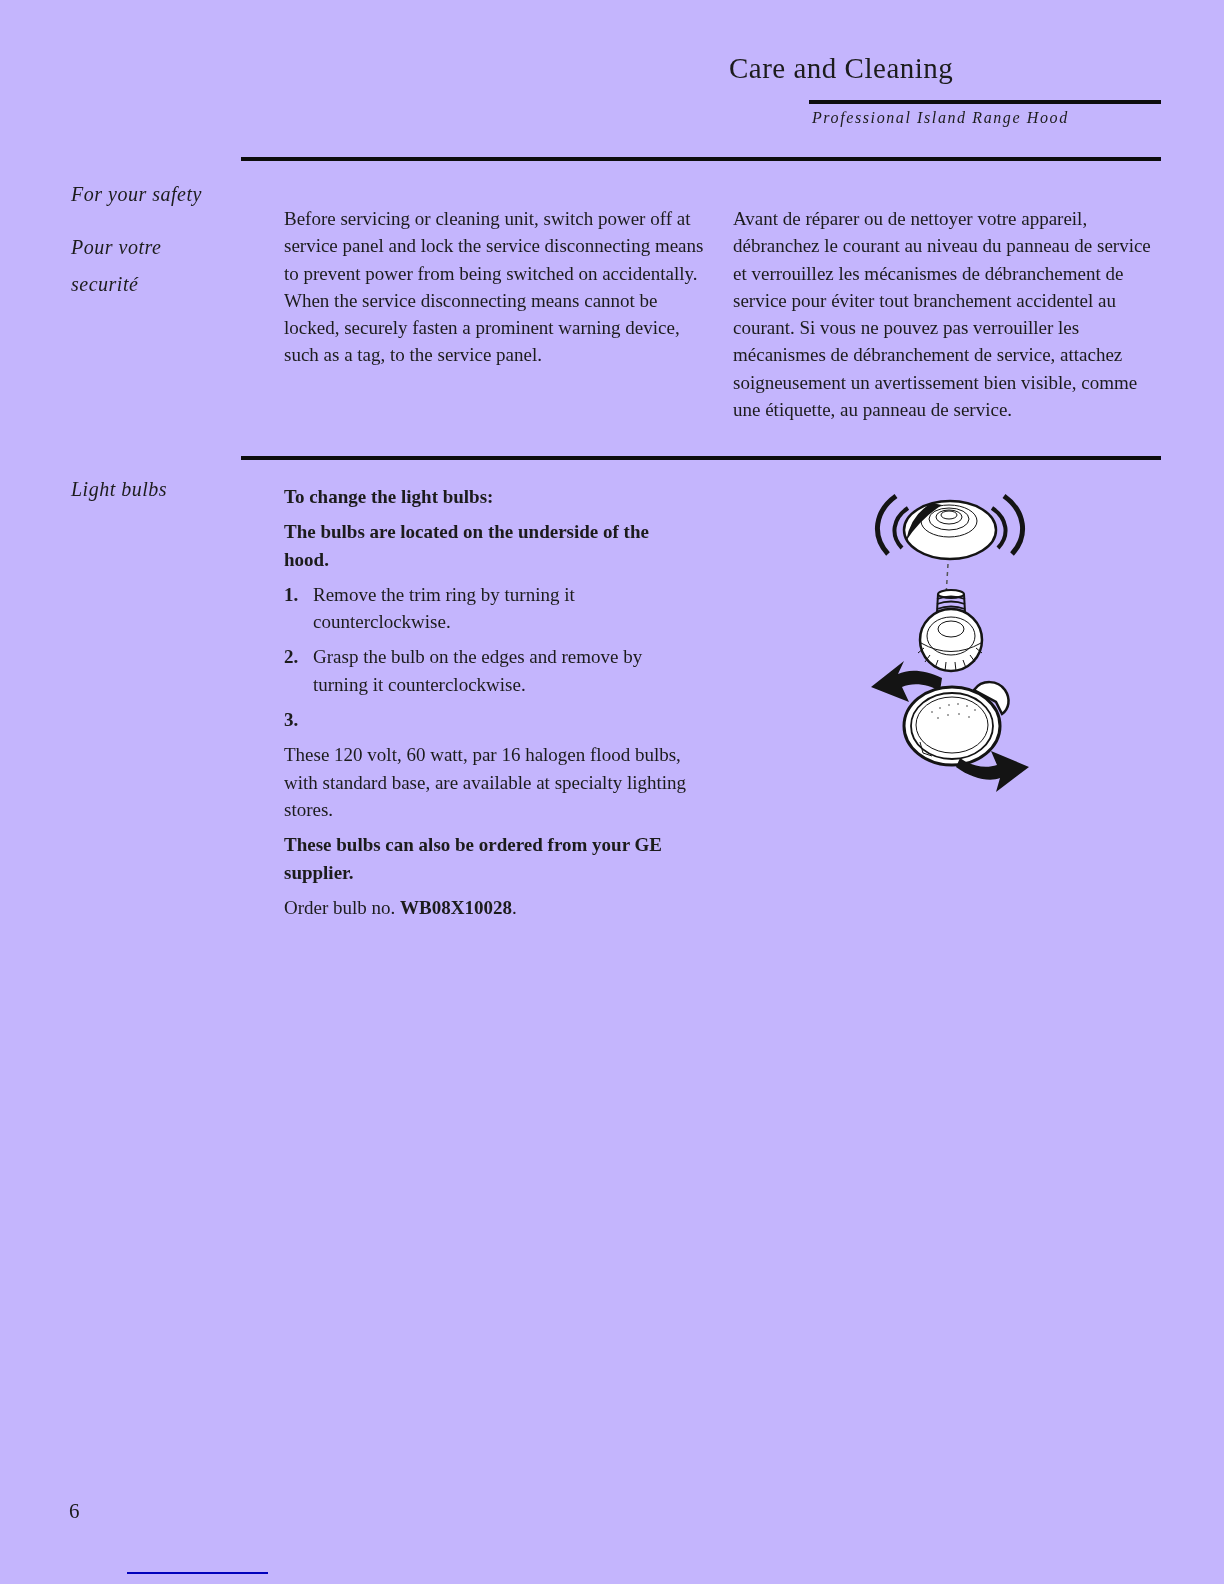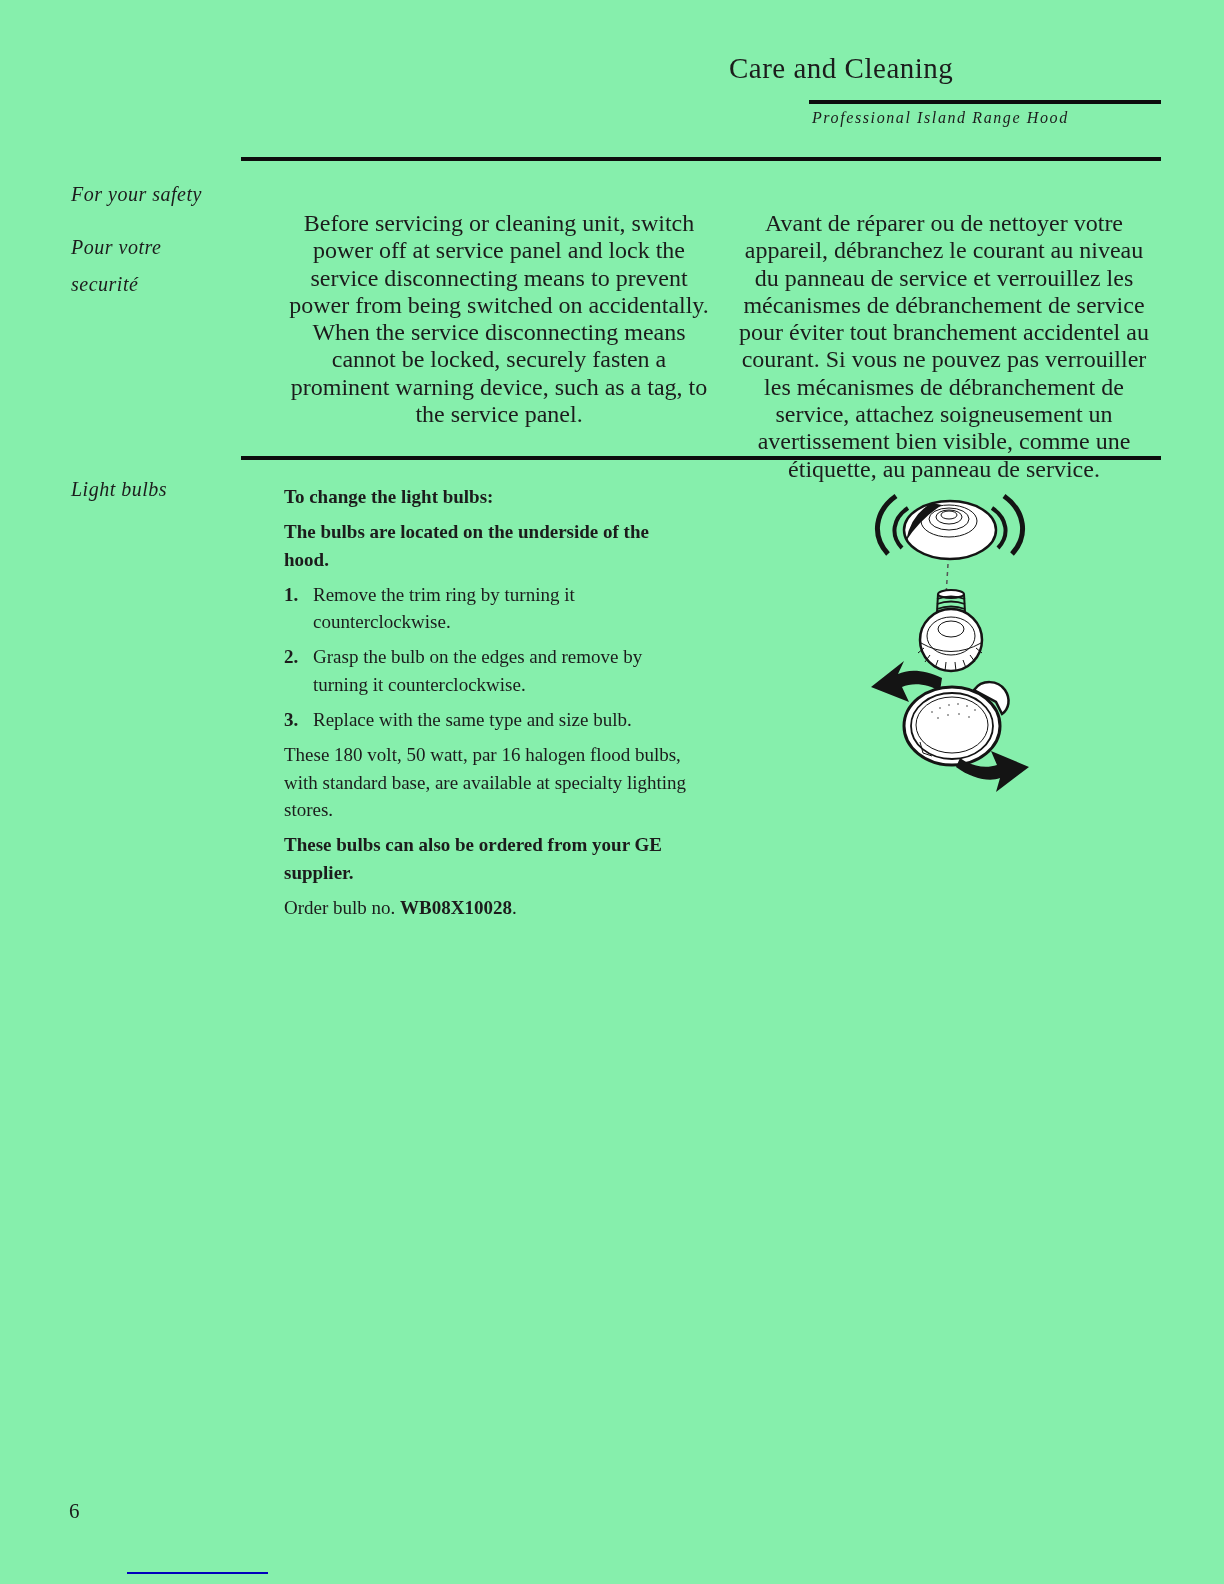--- a/index.html
+++ b/index.html
@@ -1,33 +1,33 @@
 <!DOCTYPE html>
 <html><head>
 <meta charset="utf-8">
 <style>
   html,body { margin:0; padding:0; background:#ffffff; }
   .page {
-    position:relative; width:1224px; height:1584px; background:#86efac;
+    position:relative; width:1224px; height:1584px; background:#c4b5fd;
     color:#1c1c1c; font-family:"Liberation Serif", serif; overflow:hidden;
   }
   
   .title { position:absolute; left:729px; top:52px; margin:0; font-size:29px; font-weight:400; letter-spacing:0.5px; }
   .title-rule { position:absolute; left:809px; top:100px; width:352px; height:4px; background:#0d0d0d; }
   .subtitle { position:absolute; left:812px; top:109px; font-size:16px; font-style:italic; letter-spacing:1.6px; }
   .rule { position:absolute; left:241px; width:920px; height:4px; background:#0d0d0d; }
   .rule-1 { top:157px; }
   .rule-2 { top:456px; }
   
   .margin-heading { position:absolute; left:71px; font-style:italic; font-size:20px; letter-spacing:0.5px; }
   .safety-head-en { top:183px; }
   .safety-head-fr { top:229px; line-height:37px; }
   .bulbs-head { top:478px;text-align:center; }
   
-  .body-col { position:absolute; font-size:24px; line-height:27.3px;text-align:center; }
+  .body-col { position:absolute; font-size:19px; line-height:27.3px; }
   .col-en { left:284px; top:186px; width:430px; }
   .col-fr { left:733px; top:186px; width:422px; }
   
   .lb-content { position:absolute; left:284px; top:483px; width:414px; font-size:19px; line-height:27.3px; }
   .lb-content p { margin:0 0 8px 0; }
   .bold { font-weight:700;margin-top:24px; }
   .step { display:flex; margin:0 0 8px 0; }
   .step-num { flex:0 0 29px; font-weight:700; }
   
   .illustration { position:absolute; left:868px; top:490px; }
@@ -64,24 +64,23 @@
     <div class="step">
       <span class="step-num">1.</span>
       <span class="step-text">Remove the trim ring by turning it counterclockwise.</span>
     </div>
     <div class="step">
       <span class="step-num">2.</span>
       <span class="step-text">Grasp the bulb on the edges and remove by turning it counterclockwise.</span>
     </div>
     <div class="step">
       <span class="step-num">3.</span>
-      <span class="step-text">Replace with the same type and size bulb.</span>
     </div>
 
-    <p>These 180 volt, 50 watt, par 16 halogen flood bulbs, with standard base, are available at specialty lighting stores.</p>
+    <p>These 120 volt, 60 watt, par 16 halogen flood bulbs, with standard base, are available at specialty lighting stores.</p>
     <p class="bold">These bulbs can also be ordered from your GE supplier.</p>
     <p><span>Order bulb no. </span><span class="bold">WB08X10028</span><span>.</span></p>
   </div>
 
   <svg class="illustration" width="164" height="310" viewBox="0 0 164 310" aria-hidden="true">
 
     <g fill="none" stroke="#141414">
       <ellipse cx="82" cy="40" rx="46" ry="29" fill="#ffffff" stroke-width="2.5"></ellipse>
       <path d="M 64,13 Q 43,24 38,51 Q 52,29 74,15 Z" fill="#141414" stroke="none"></path>
       <ellipse cx="81" cy="31" rx="28" ry="16" stroke-width="1"></ellipse>

